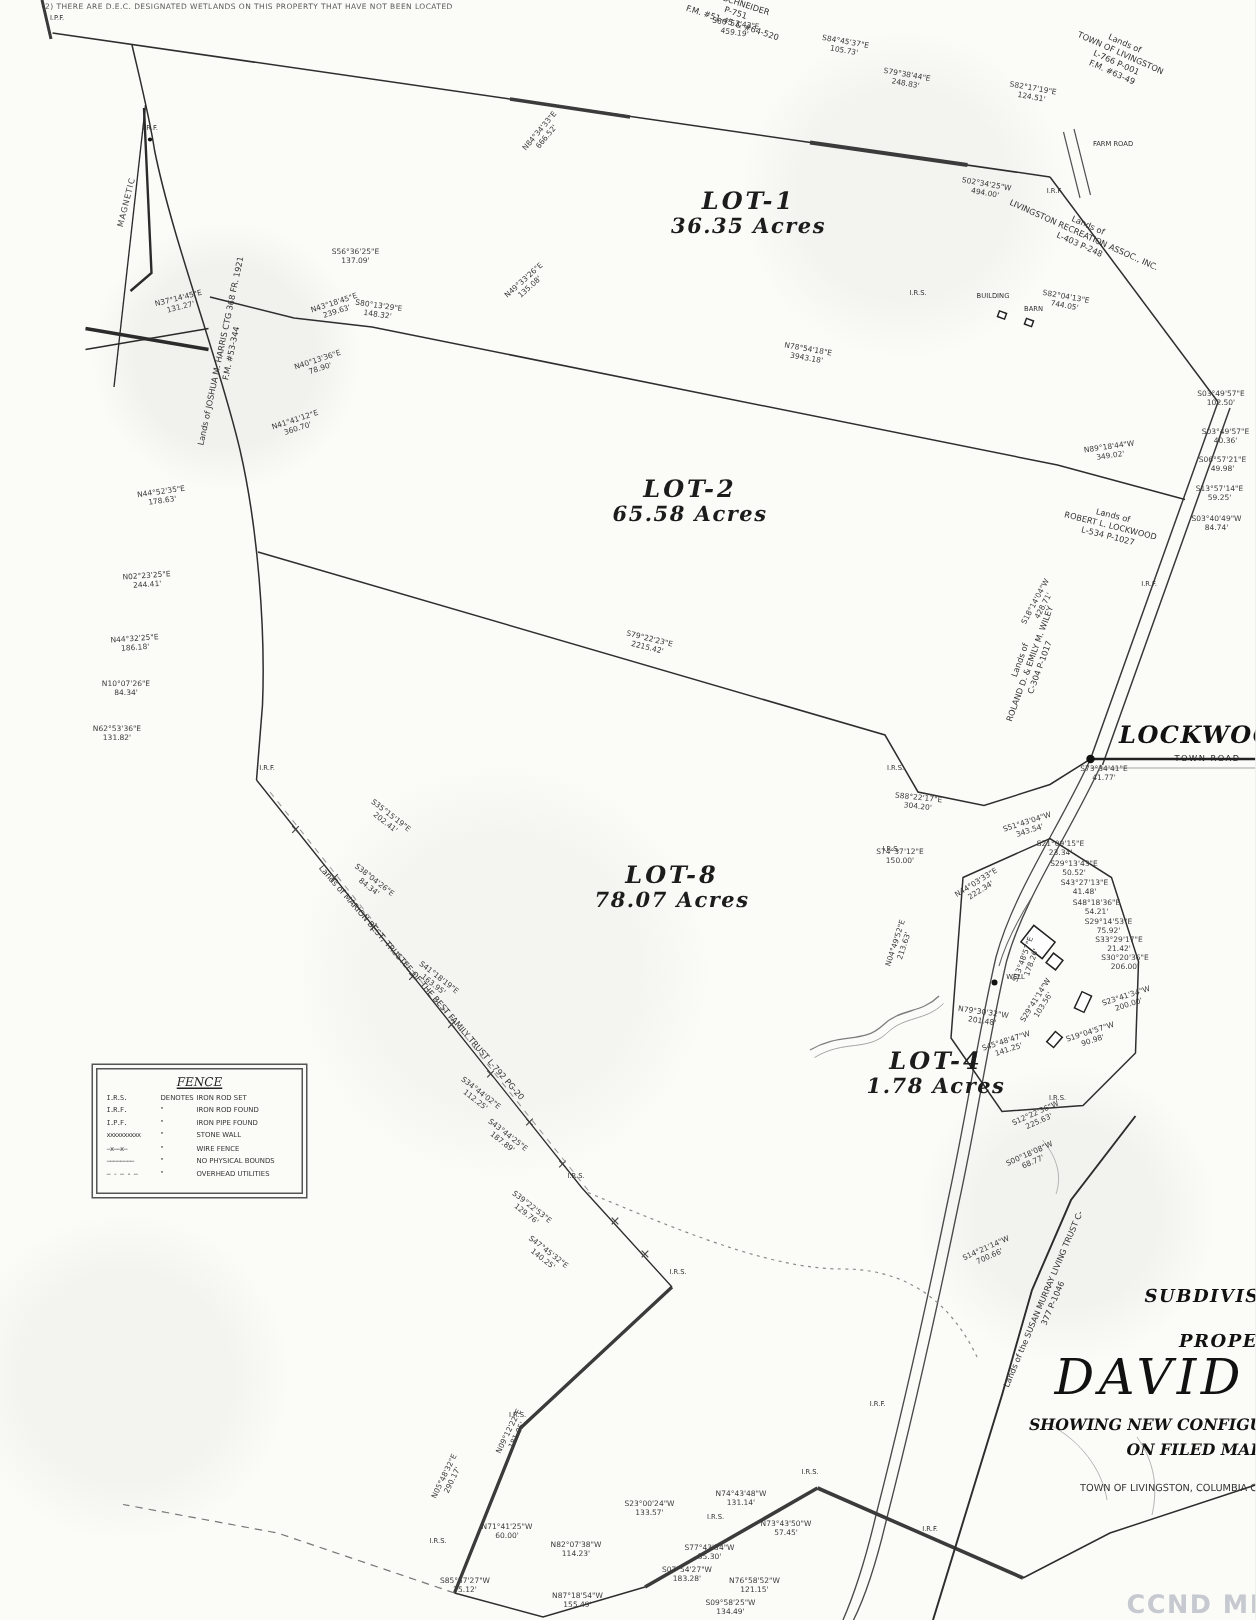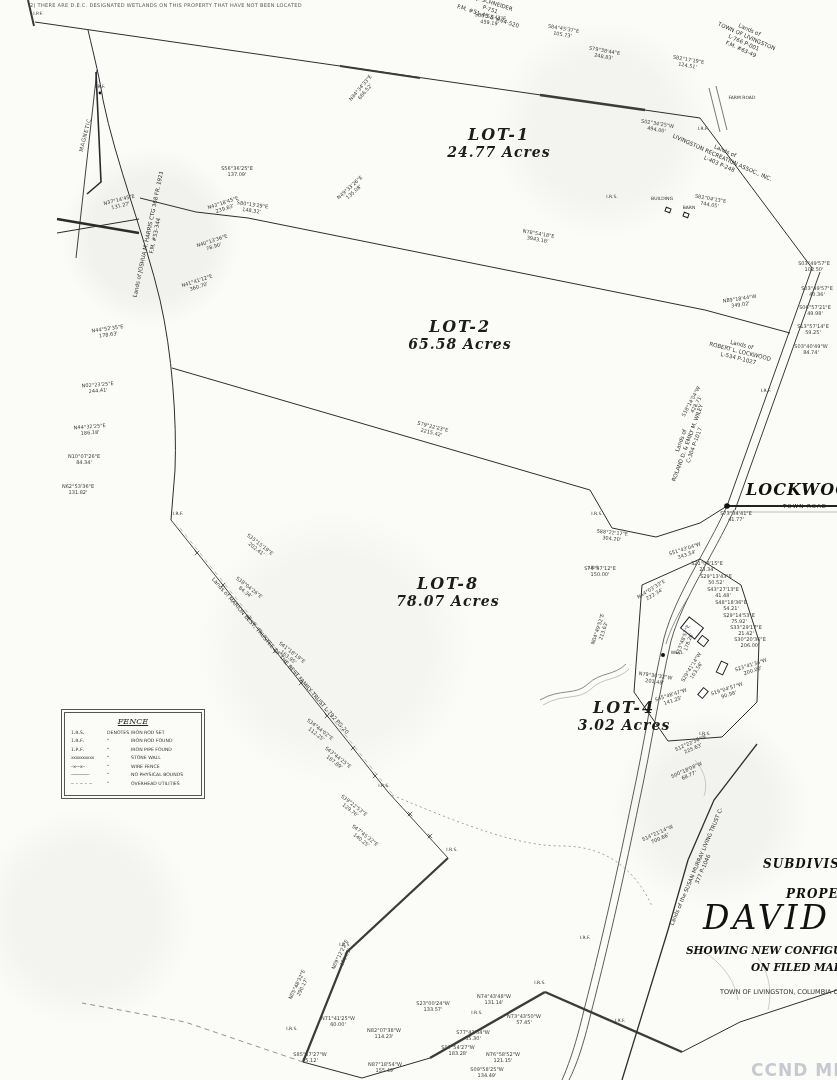--- a/index.html
+++ b/index.html
@@ -131,33 +131,33 @@
   </svg>
 
   <div class="note">2) THERE ARE D.E.C. DESIGNATED WETLANDS ON THIS PROPERTY THAT HAVE NOT BEEN LOCATED</div>
 
   <div class="magnetic">MAGNETIC</div>
 
   <div>
 
   <div class="lot-label" style="position: absolute; left: 499px; top: 142px; transform: translate(-50%, -50%) rotate(0deg);">
         <div class="lot-name">LOT-1</div>
-        <div class="lot-acres">24.77 Acres</div>
+        <div class="lot-acres">36.35 Acres</div>
       </div>
       <div class="lot-label" style="position: absolute; left: 460px; top: 334px; transform: translate(-50%, -50%) rotate(0deg);">
         <div class="lot-name">LOT-2</div>
         <div class="lot-acres">65.58 Acres</div>
       </div>
       <div class="lot-label" style="position: absolute; left: 448px; top: 591px; transform: translate(-50%, -50%) rotate(0deg);">
         <div class="lot-name">LOT-8</div>
         <div class="lot-acres">78.07 Acres</div>
       </div>
       <div class="lot-label" style="position: absolute; left: 624px; top: 715px; transform: translate(-50%, -50%) rotate(0deg);">
         <div class="lot-name">LOT-4</div>
-        <div class="lot-acres">3.02 Acres</div>
+        <div class="lot-acres">1.78 Acres</div>
       </div>
     </div>
 
   <div>
 
   <div class="adjoiner" style="position: absolute; left: 490px; top: 10px; transform: translate(-50%, -50%) rotate(18deg); font-size: 5.5px;">Y J. SCHNEIDER
 P-751
 F.M. #51-45 &amp; #64-520</div>
       <div class="adjoiner" style="position: absolute; left: 745px; top: 40px; transform: translate(-50%, -50%) rotate(24deg); font-size: 5.5px;">Lands of
 TOWN OF LIVINGSTON

